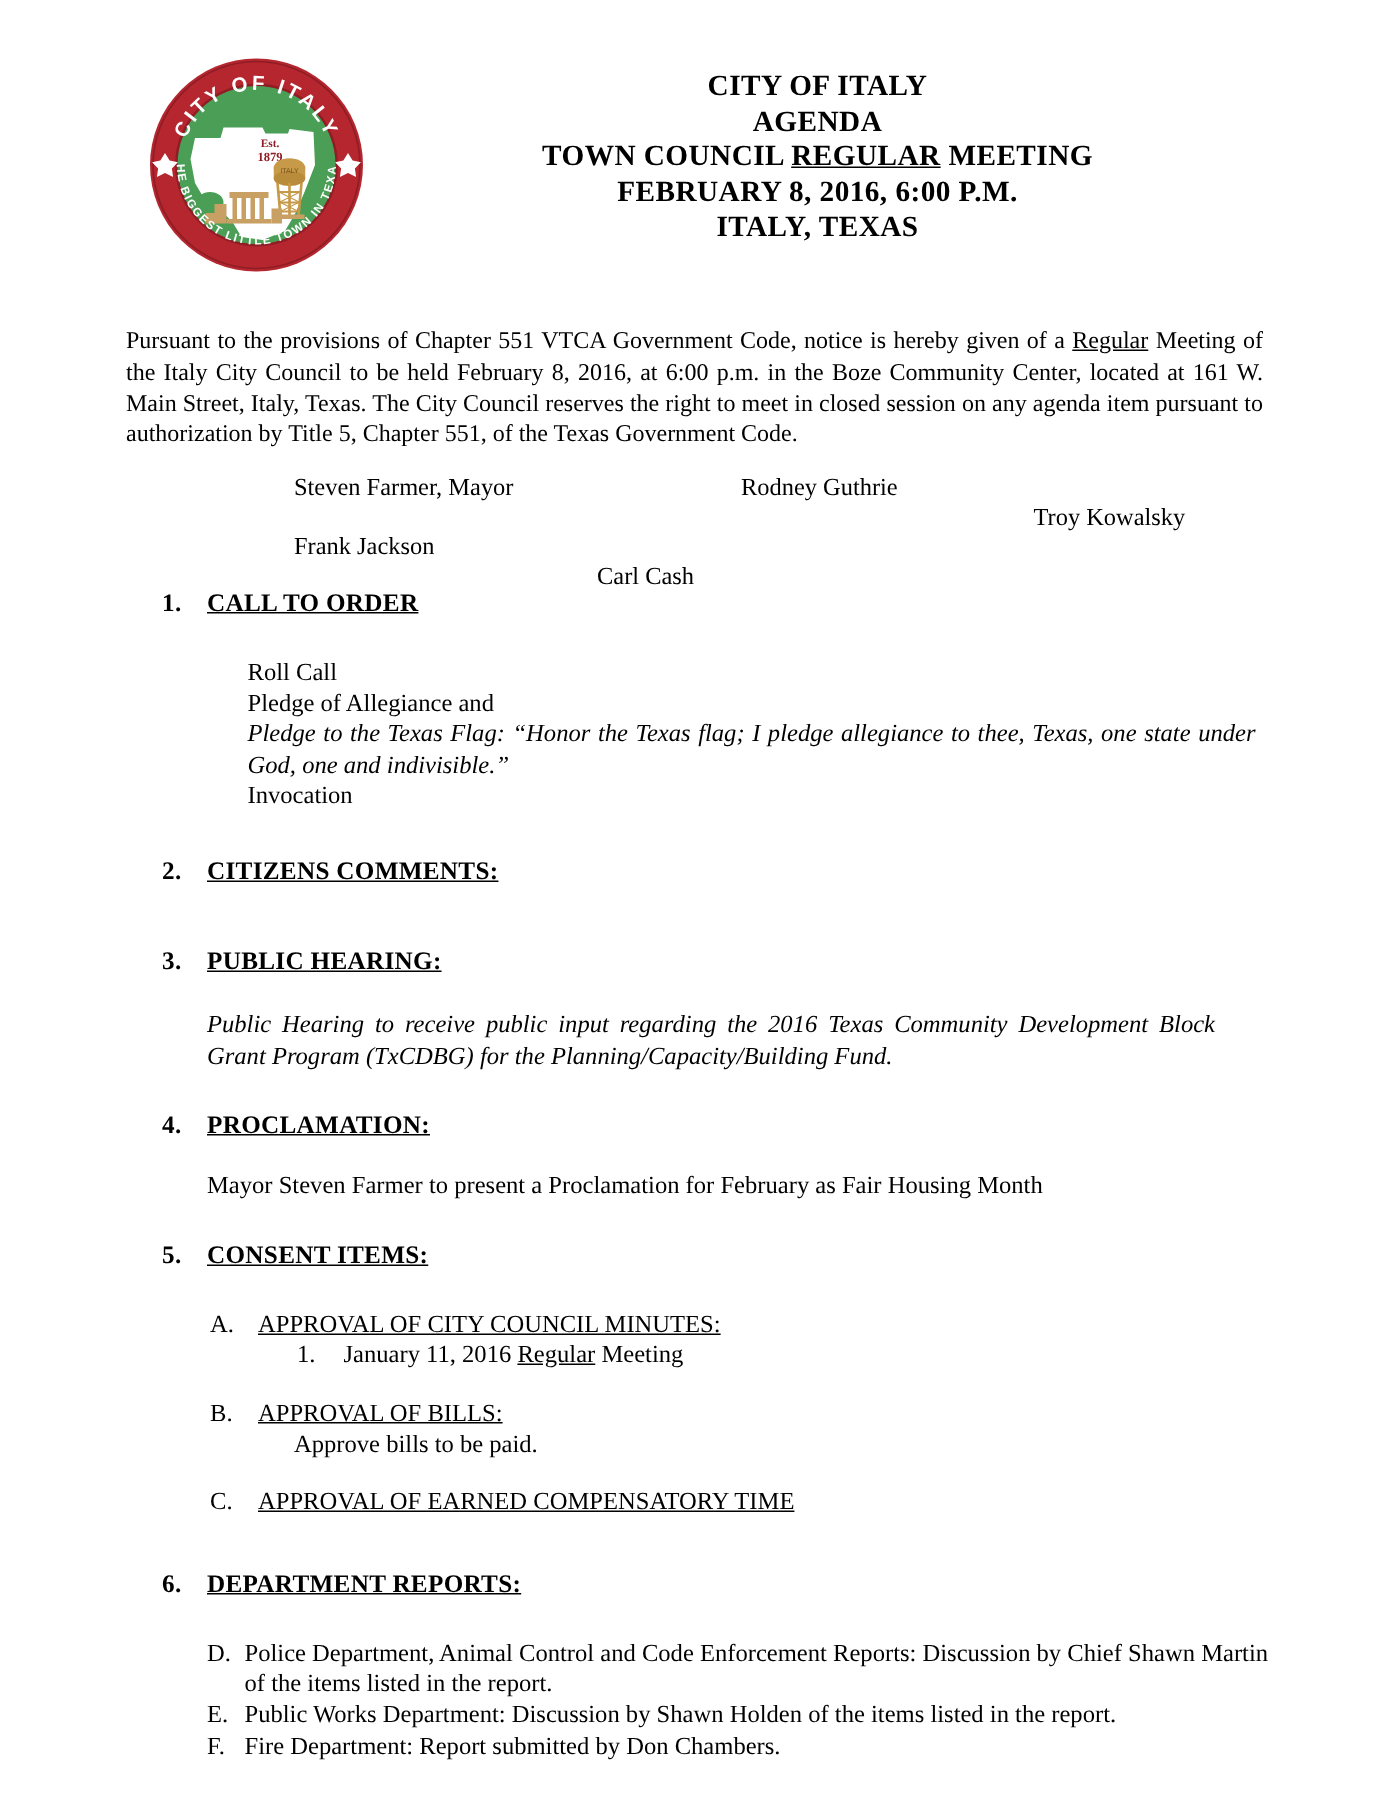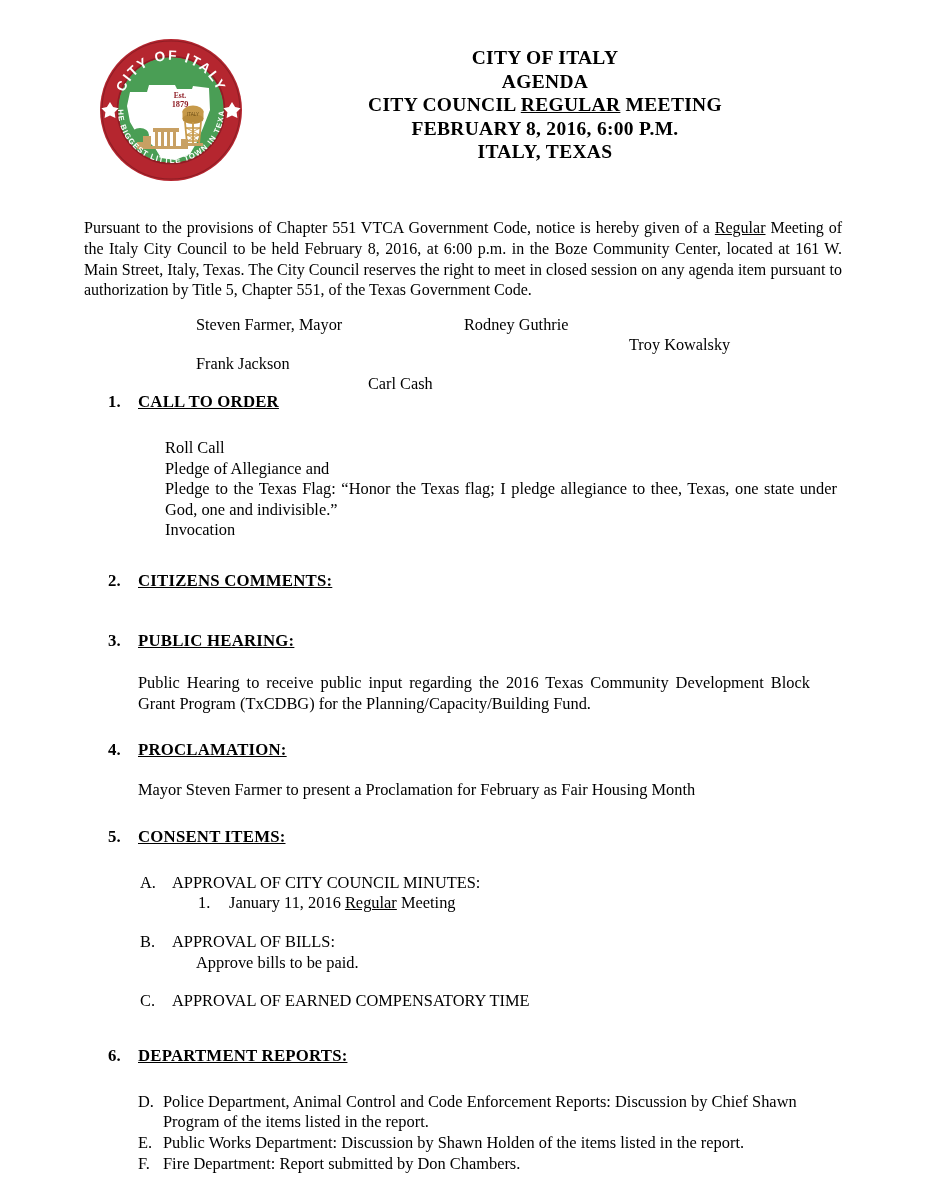--- a/index.html
+++ b/index.html
@@ -62,21 +62,21 @@
 
   
   .members {
     position: absolute;
     left: 196px;
     top: 315px;
     width: 650px;
     font-size: 16.3px;
     line-height: 19px;
   }
-  .members-row { display: flex; }
+  .members-row { display: flex; gap: 30px; }
   .mcol-1 { width: 268px; }
   .mcol-2 { width: 165px; }
   .mcol-3 { width: 150px; margin-top: 20px; }
   .mcol-3.c2 { padding-left: 7px; }
 
   
   .agenda {
     position: absolute;
     left: 0;
     top: 392px;
@@ -105,34 +105,35 @@
     font-size: 16.4px;
     line-height: 20.6px;
   }
   .indent-165 { margin-left: 165px; }
   .indent-138 { margin-left: 138px; }
 
   .para-just {
     width: 672px;
     text-align: justify;
     text-justify: inter-word;
+    font-style: italic;
   }
 
   
   .sub {
     display: flex;
     align-items: flex-start;
     line-height: 20.6px;
   }
   .sub-letter { flex: 0 0 auto; }
   .sub-text { flex: 1 1 auto; }
 
   .sub-abc { margin-left: 140px; }
   .sub-abc .sub-letter { width: 32px; }
-  .sub-abc .sub-text { max-width: 560px; }
+  .sub-abc .sub-text { max-width: 560px; text-decoration: underline; }
 
   .sub-nested { margin-left: 198px; display: flex; }
   .sub-nested .sub-letter { width: 31px; }
 
   .sub-def { margin-left: 138px; width: 712px; }
   .sub-def .sub-letter { width: 25px; }
 
   .nowrap { white-space: nowrap; }
   .sp-18 { height: 18px; }
   .sp-20 { height: 20px; }
@@ -209,21 +210,21 @@
         </text>
 
         <polygon points="10,74 13.1,79 18.6,80.2 14.6,84.3 15.4,90 10,87.4 4.6,90 5.4,84.3 1.4,80.2 6.9,79" fill="#ffffff" transform="translate(3,-8)"></polygon>
         <polygon points="10,74 13.1,79 18.6,80.2 14.6,84.3 15.4,90 10,87.4 4.6,90 5.4,84.3 1.4,80.2 6.9,79" fill="#ffffff" transform="translate(125,-8)"></polygon>
       </svg>
     </div>
 
     <div class="title-block">
       <div class="title-line">CITY OF ITALY</div>
       <div class="title-line">AGENDA</div>
-      <div class="title-line"><span>CITY COUNCIL </span><span class="u">REGULAR</span><span> MEETING</span></div>
+      <div class="title-line"><span>TOWN COUNCIL </span><span class="u">REGULAR</span><span> MEETING</span></div>
       <div class="title-line">FEBRUARY 8, 2016, 6:00 P.M.</div>
       <div class="title-line">ITALY, TEXAS</div>
     </div>
   </div>
 
   <div class="intro"><span>Pursuant to the provisions of Chapter 551 VTCA Government Code, notice is hereby given of a </span><span class="u">Regular</span><span> Meeting of the Italy City Council to be held February 8, 2016, at 6:00 p.m. in the Boze Community Center, located at 161 W. Main Street, Italy, Texas.  The City Council reserves the right to meet in closed session on any agenda item pursuant to authorization by Title 5, Chapter 551, of the Texas Government Code.</span></div>
 
   <div class="members">
     <div class="members-row">
       <div class="mcol-1">Steven Farmer, Mayor</div>
@@ -321,21 +322,21 @@
     <div class="item">
       <div class="item-head">
         <span class="item-num">6.</span>
         <span class="item-title">DEPARTMENT REPORTS:</span>
       </div>
       <div class="sp-26"></div>
 
       <div class="body-block">
         <div class="sub sub-def">
           <span class="sub-letter">D.</span>
-          <span class="sub-text">Police Department, Animal Control and Code Enforcement Reports:  Discussion by Chief Shawn Program of the items listed in the report.</span>
+          <span class="sub-text">Police Department, Animal Control and Code Enforcement Reports:  Discussion by Chief Shawn Martin of the items listed in the report.</span>
         </div>
         <div class="sub sub-def">
           <span class="sub-letter">E.</span>
           <span class="sub-text">Public Works Department: Discussion by Shawn Holden of the items listed in the report.</span>
         </div>
         <div class="sub sub-def">
           <span class="sub-letter">F.</span>
           <span class="sub-text">Fire Department:  Report submitted by Don Chambers.</span>
         </div>
       </div>

